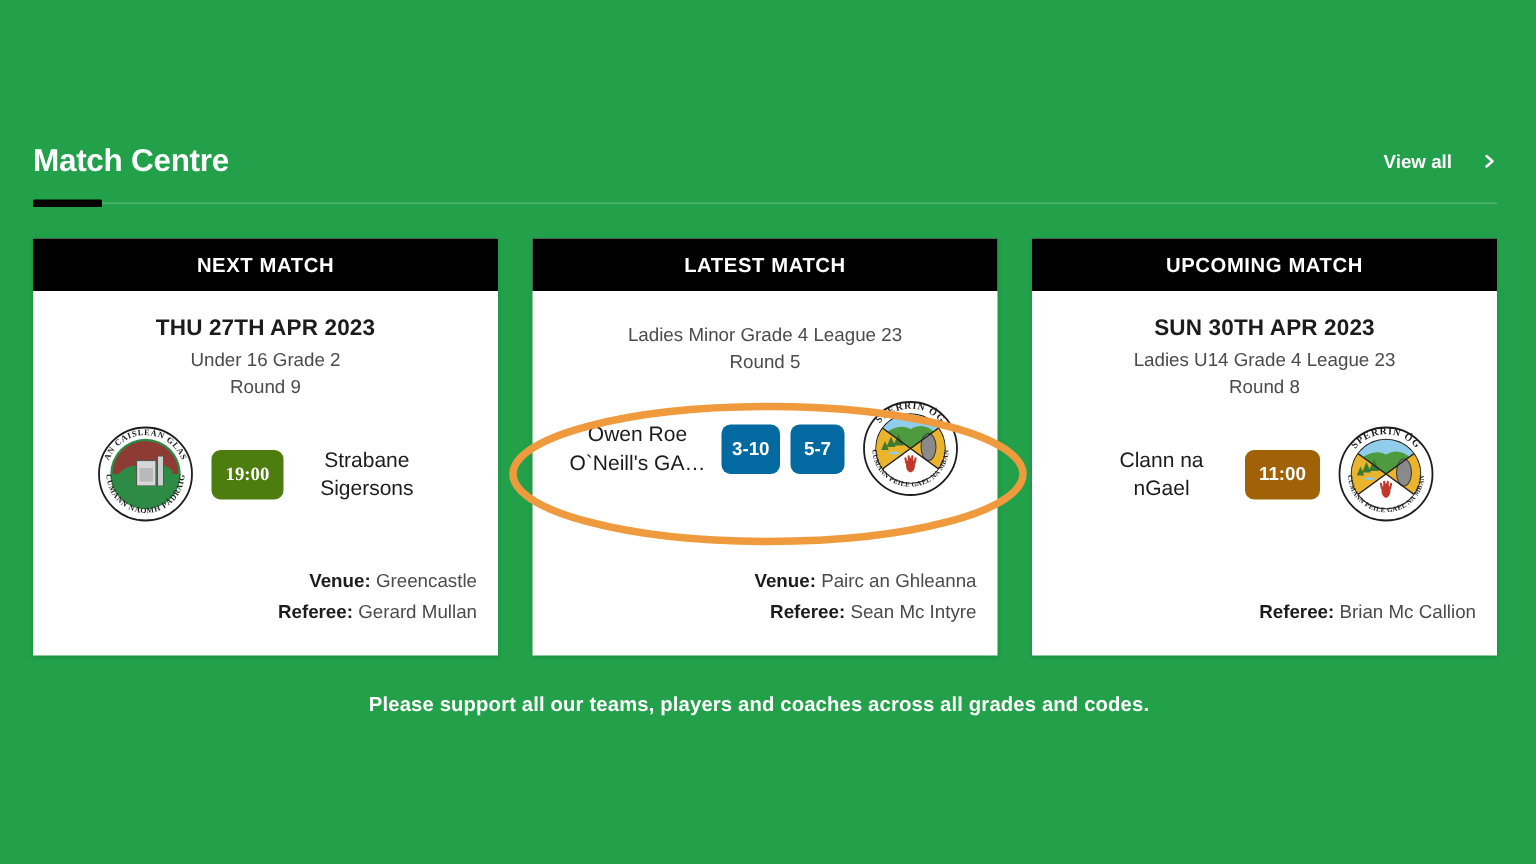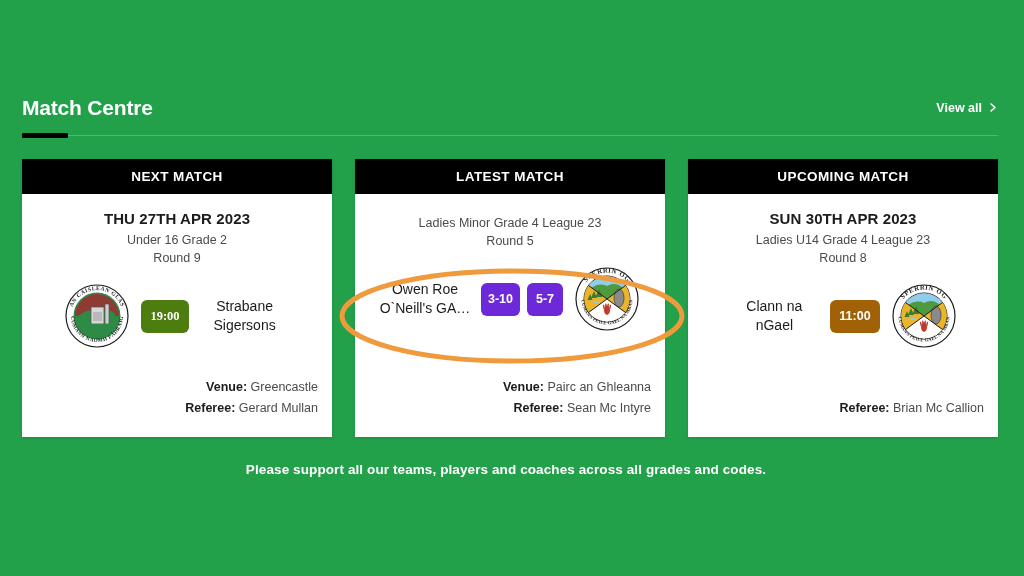--- a/index.html
+++ b/index.html
@@ -15,21 +15,21 @@
   .section-head {
     position: absolute; left: 22px; top: 95px; width: 976px; height: 50px;
   }
   .section-title {
     font-size: 21px; font-weight: bold; color: #ffffff; letter-spacing: -0.2px;
     line-height: 26px;
   }
   .view-all {
     position: absolute; right: 0; top: 6px;
     font-size: 12.5px; font-weight: bold; color: #ffffff;
-    display: flex; align-items: center; gap: 7px; cursor: pointer;
+    display: flex; align-items: center; gap: 21px; cursor: pointer;
   }
   .chev { width: 9px; height: 9px; display: inline-block; position: relative; top: -1px; }
   .chev svg { display: block; }
   .rule {
     position: absolute; left: 0; top: 40px; width: 976px; height: 1px;
     background: rgba(255,255,255,0.22);
   }
   .rule-accent {
     position: absolute; left: 0; top: 38px; width: 46px; height: 5px;
     background: #000000; border-radius: 1px;
@@ -70,21 +70,21 @@
   .crest { width: 68px; height: 68px; flex: 0 0 auto; }
   .crest svg { display: block; width: 68px; height: 68px; }
 
   .badge {
     min-width: 46px; height: 33px; border-radius: 6px;
     display: flex; align-items: center; justify-content: center;
     font-size: 12.5px; font-weight: bold; color: #ffffff; padding: 0 9px;
   }
   .badge.time-green { background: #4d7c0f; font-family: Liberation Serif, serif; }
   .badge.time-pink  { background: #a16207; }
-  .badge.score      { background: #6d28d9; min-width: 36px; padding: 0 7px; }
+  .badge.score      { background: #0369a1; min-width: 36px; padding: 0 7px; }
   .scores { display: flex; gap: 7px; }
 
   .meta { margin-top: auto; text-align: center; }
   .meta div { font-size: 12.5px; color: #4b4b4b; line-height: 21px; text-align: right; }
   .meta b { color: #1c1c1c; font-weight: bold; }
 
   
   .annot {
     position: absolute; left: 336px; top: 266px;
     width: 352px; height: 100px; pointer-events: none;

